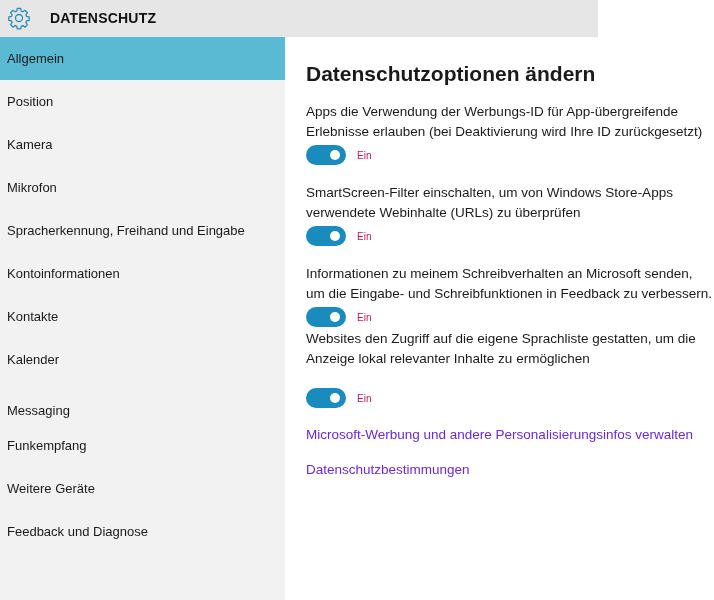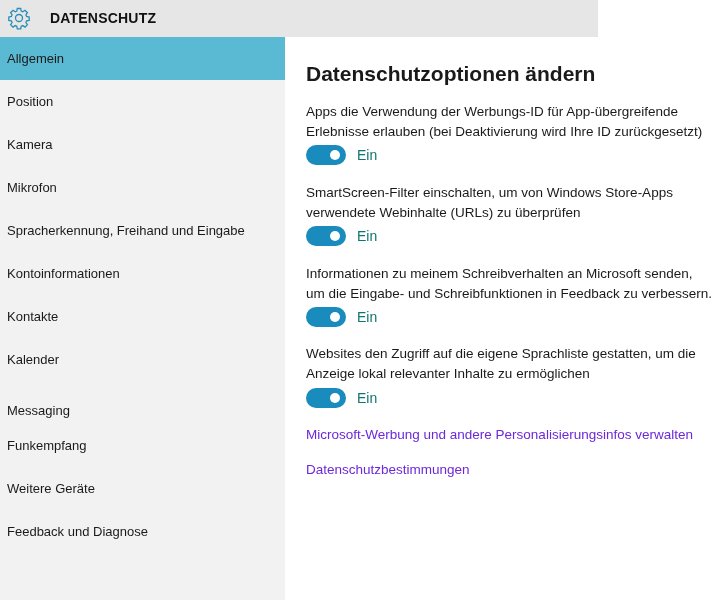--- a/index.html
+++ b/index.html
@@ -9,21 +9,21 @@
   .header .title { position: absolute; left: 50px; top: 10px; font-size: 14px; font-weight: bold; letter-spacing: 0.2px; color: #111; }
   .sidebar { position: absolute; left: 0; top: 37px; width: 285px; height: 563px; background: #f2f2f2; }
   .nav-item { position: absolute; left: 0; width: 285px; height: 43px; font-size: 13px; color: #1a1a1a; padding-left: 7px; display: flex; align-items: center; cursor: pointer; }
   .nav-item.active { background: #5bbad3; }
   .content { position: absolute; left: 285px; top: 37px; width: 429px; height: 563px; background: #ffffff; }
   .page-heading { position: absolute; left: 21px; top: 25px; font-size: 21px; font-weight: bold; color: #1a1a1a; }
   .opt-text { position: absolute; left: 21px; width: 408px; font-size: 13.5px; line-height: 20px; color: #1a1a1a; }
   .toggle-row { position: absolute; left: 21px; height: 20px; display: flex; align-items: center; }
   .toggle { width: 40px; height: 20px; border-radius: 10px; background: #1a8bbd; position: relative; cursor: pointer; }
   .toggle .knob { position: absolute; right: 6px; top: 5px; width: 10px; height: 10px; border-radius: 50%; background: #ffffff; }
-  .toggle-label { margin-left: 11px; font-size: 14px; color: #0f766e; }
+  .toggle-label { margin-left: 11px; font-size: 10px; color: #be185d; }
   .link { position: absolute; left: 21px; font-size: 13.5px; color: #6d28d9; cursor: pointer; }
 </style>
 </head>
 <body>
 
 <div class="header">
   <svg class="gear" viewBox="0 0 24 24" fill="none" stroke="#2a8fb8" stroke-width="1.3">
     <path d="M10.3 2.5h3.4l.5 2.6 1.6.7 2.2-1.5 2.4 2.4-1.5 2.2.7 1.6 2.6.5v3.4l-2.6.5-.7 1.6 1.5 2.2-2.4 2.4-2.2-1.5-1.6.7-.5 2.6h-3.4l-.5-2.6-1.6-.7-2.2 1.5-2.4-2.4 1.5-2.2-.7-1.6-2.6-.5v-3.4l2.6-.5.7-1.6-1.5-2.2 2.4-2.4 2.2 1.5 1.6-.7z"></path>
     <circle cx="12" cy="12" r="3.5"></circle>
   </svg>
@@ -74,21 +74,21 @@
     <div>Informationen zu meinem Schreibverhalten an Microsoft senden,</div>
     <div>um die Eingabe- und Schreibfunktionen in Feedback zu verbessern.</div>
   </div>
   <div class="toggle-row" style="top:270px">
     <div class="toggle">
         <div class="knob"></div>
       </div>
     <span class="toggle-label">Ein</span>
   </div>
 
-  <div class="opt-text" style="top:307px">
+  <div class="opt-text" style="top:292px">
     <div>Websites den Zugriff auf die eigene Sprachliste gestatten, um die</div>
     <div>Anzeige lokal relevanter Inhalte zu ermöglichen</div>
   </div>
   <div class="toggle-row" style="top:351px">
     <div class="toggle">
         <div class="knob"></div>
       </div>
     <span class="toggle-label">Ein</span>
   </div>
 

